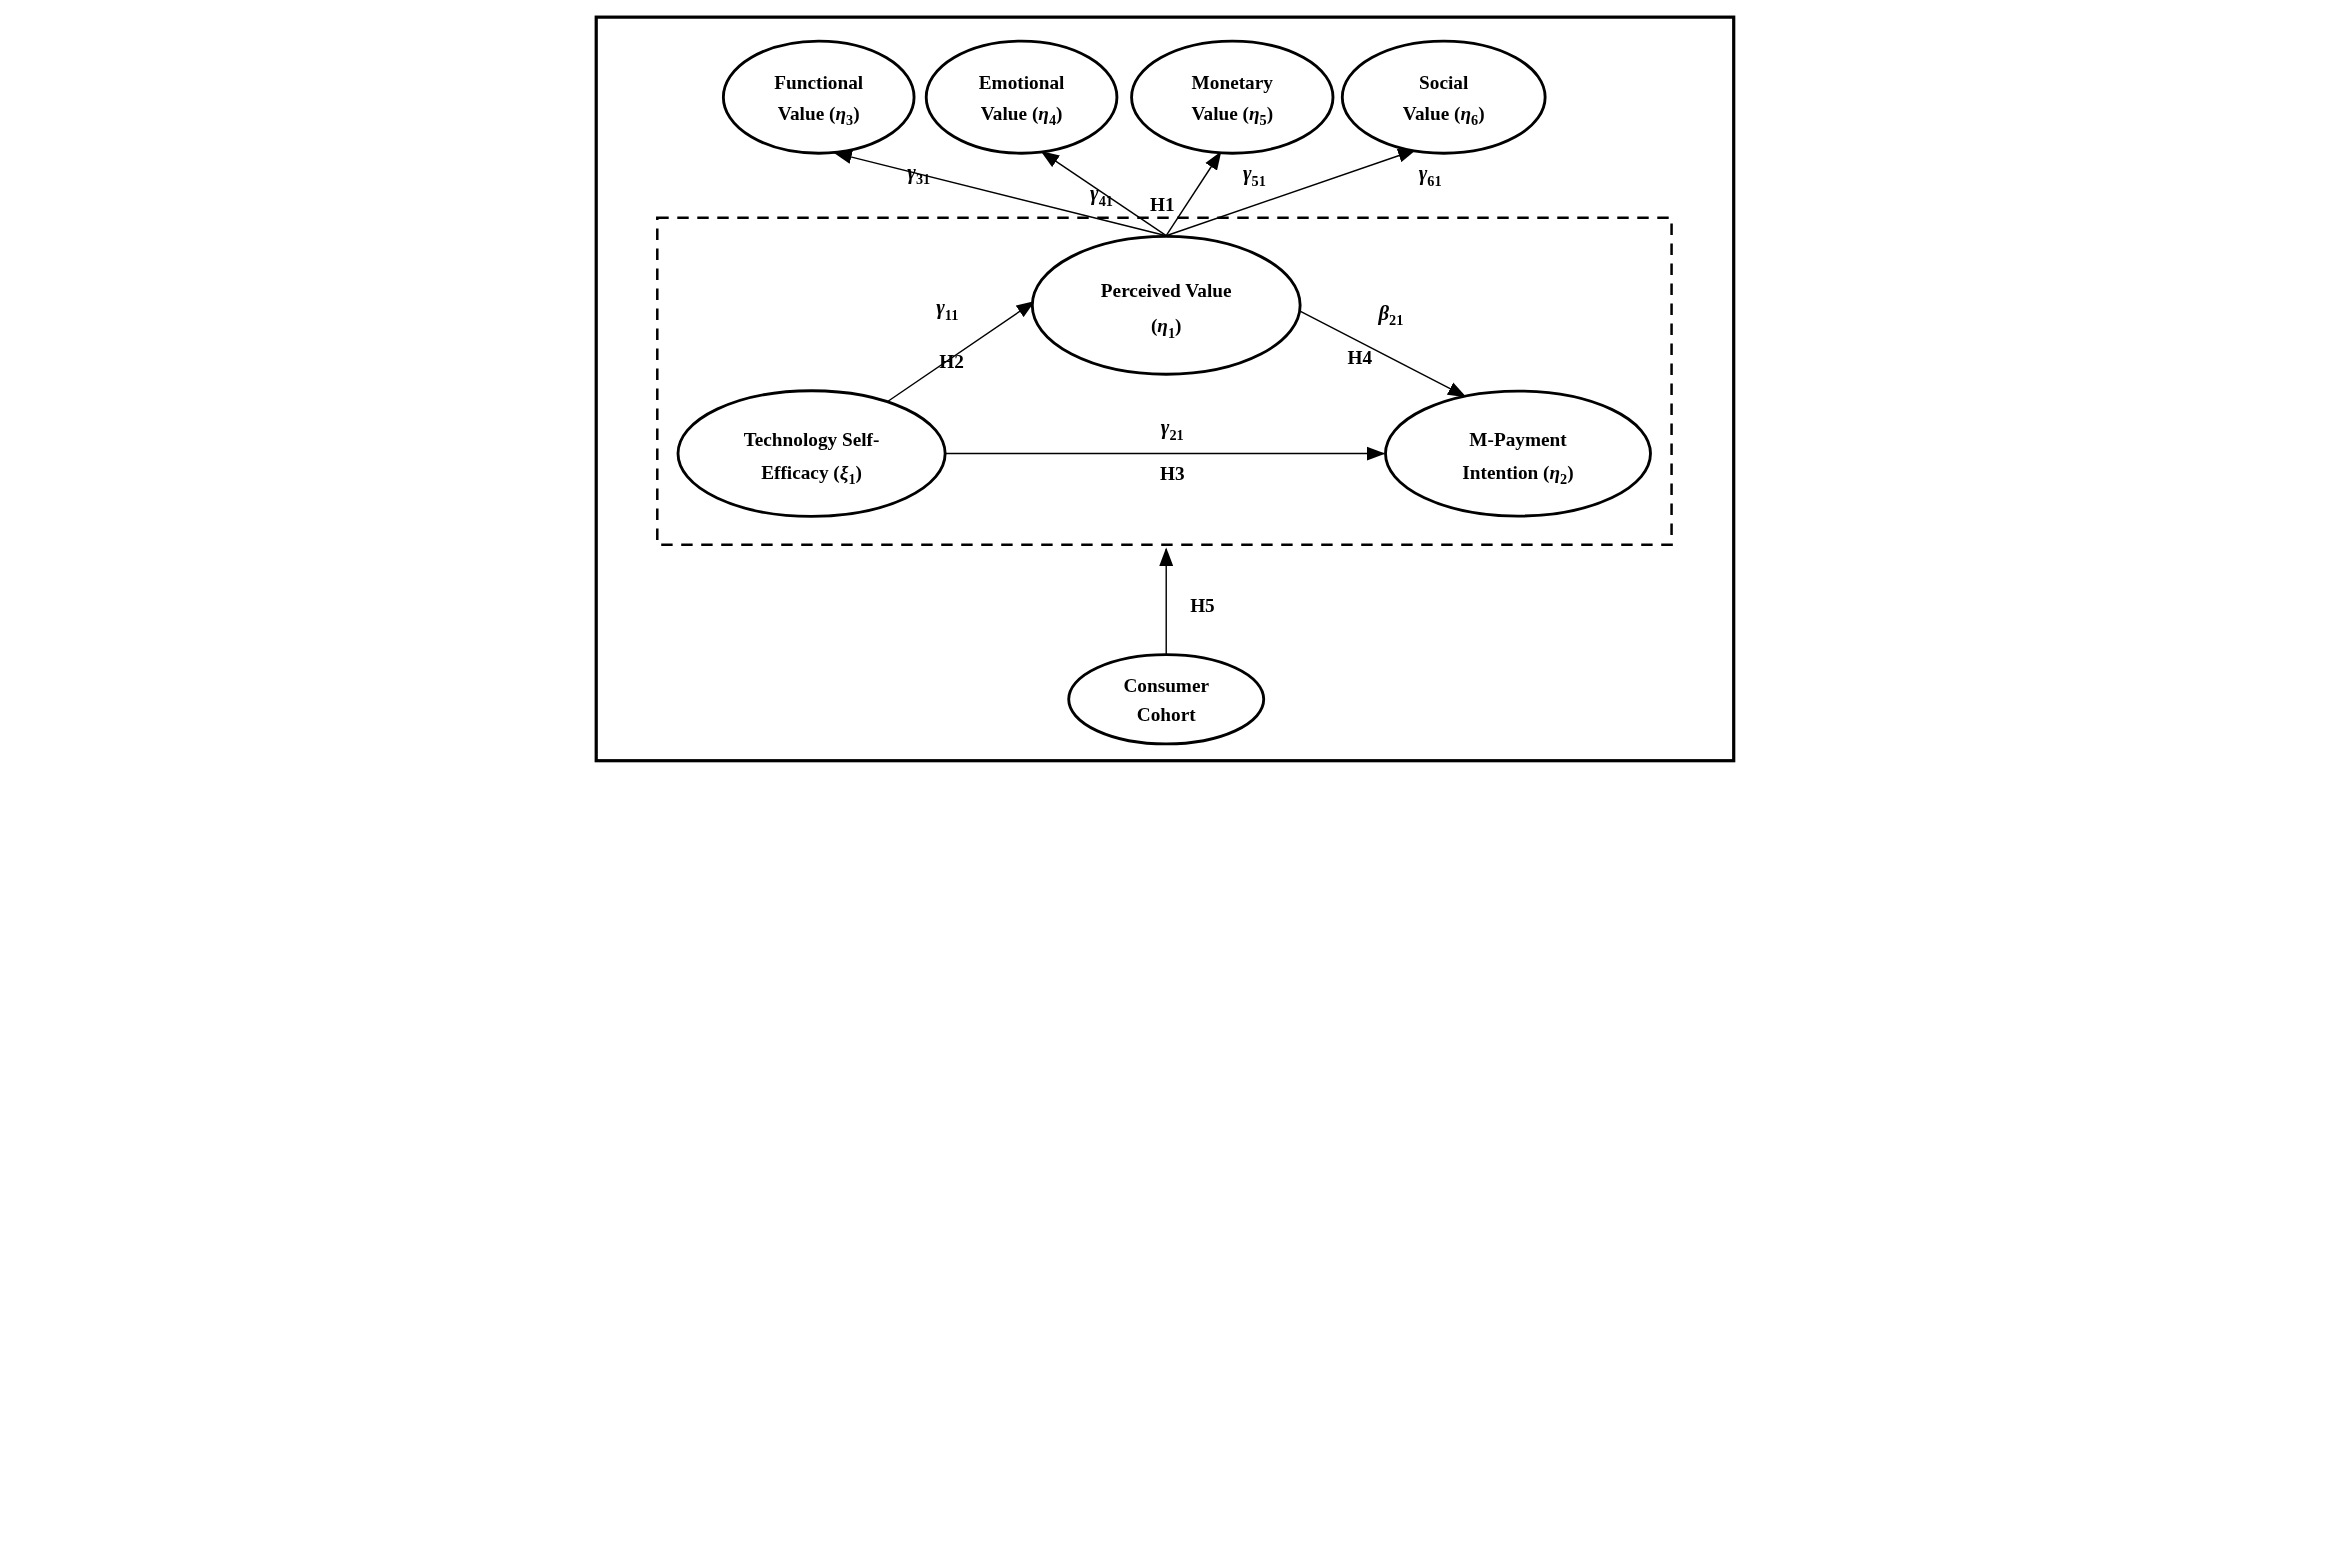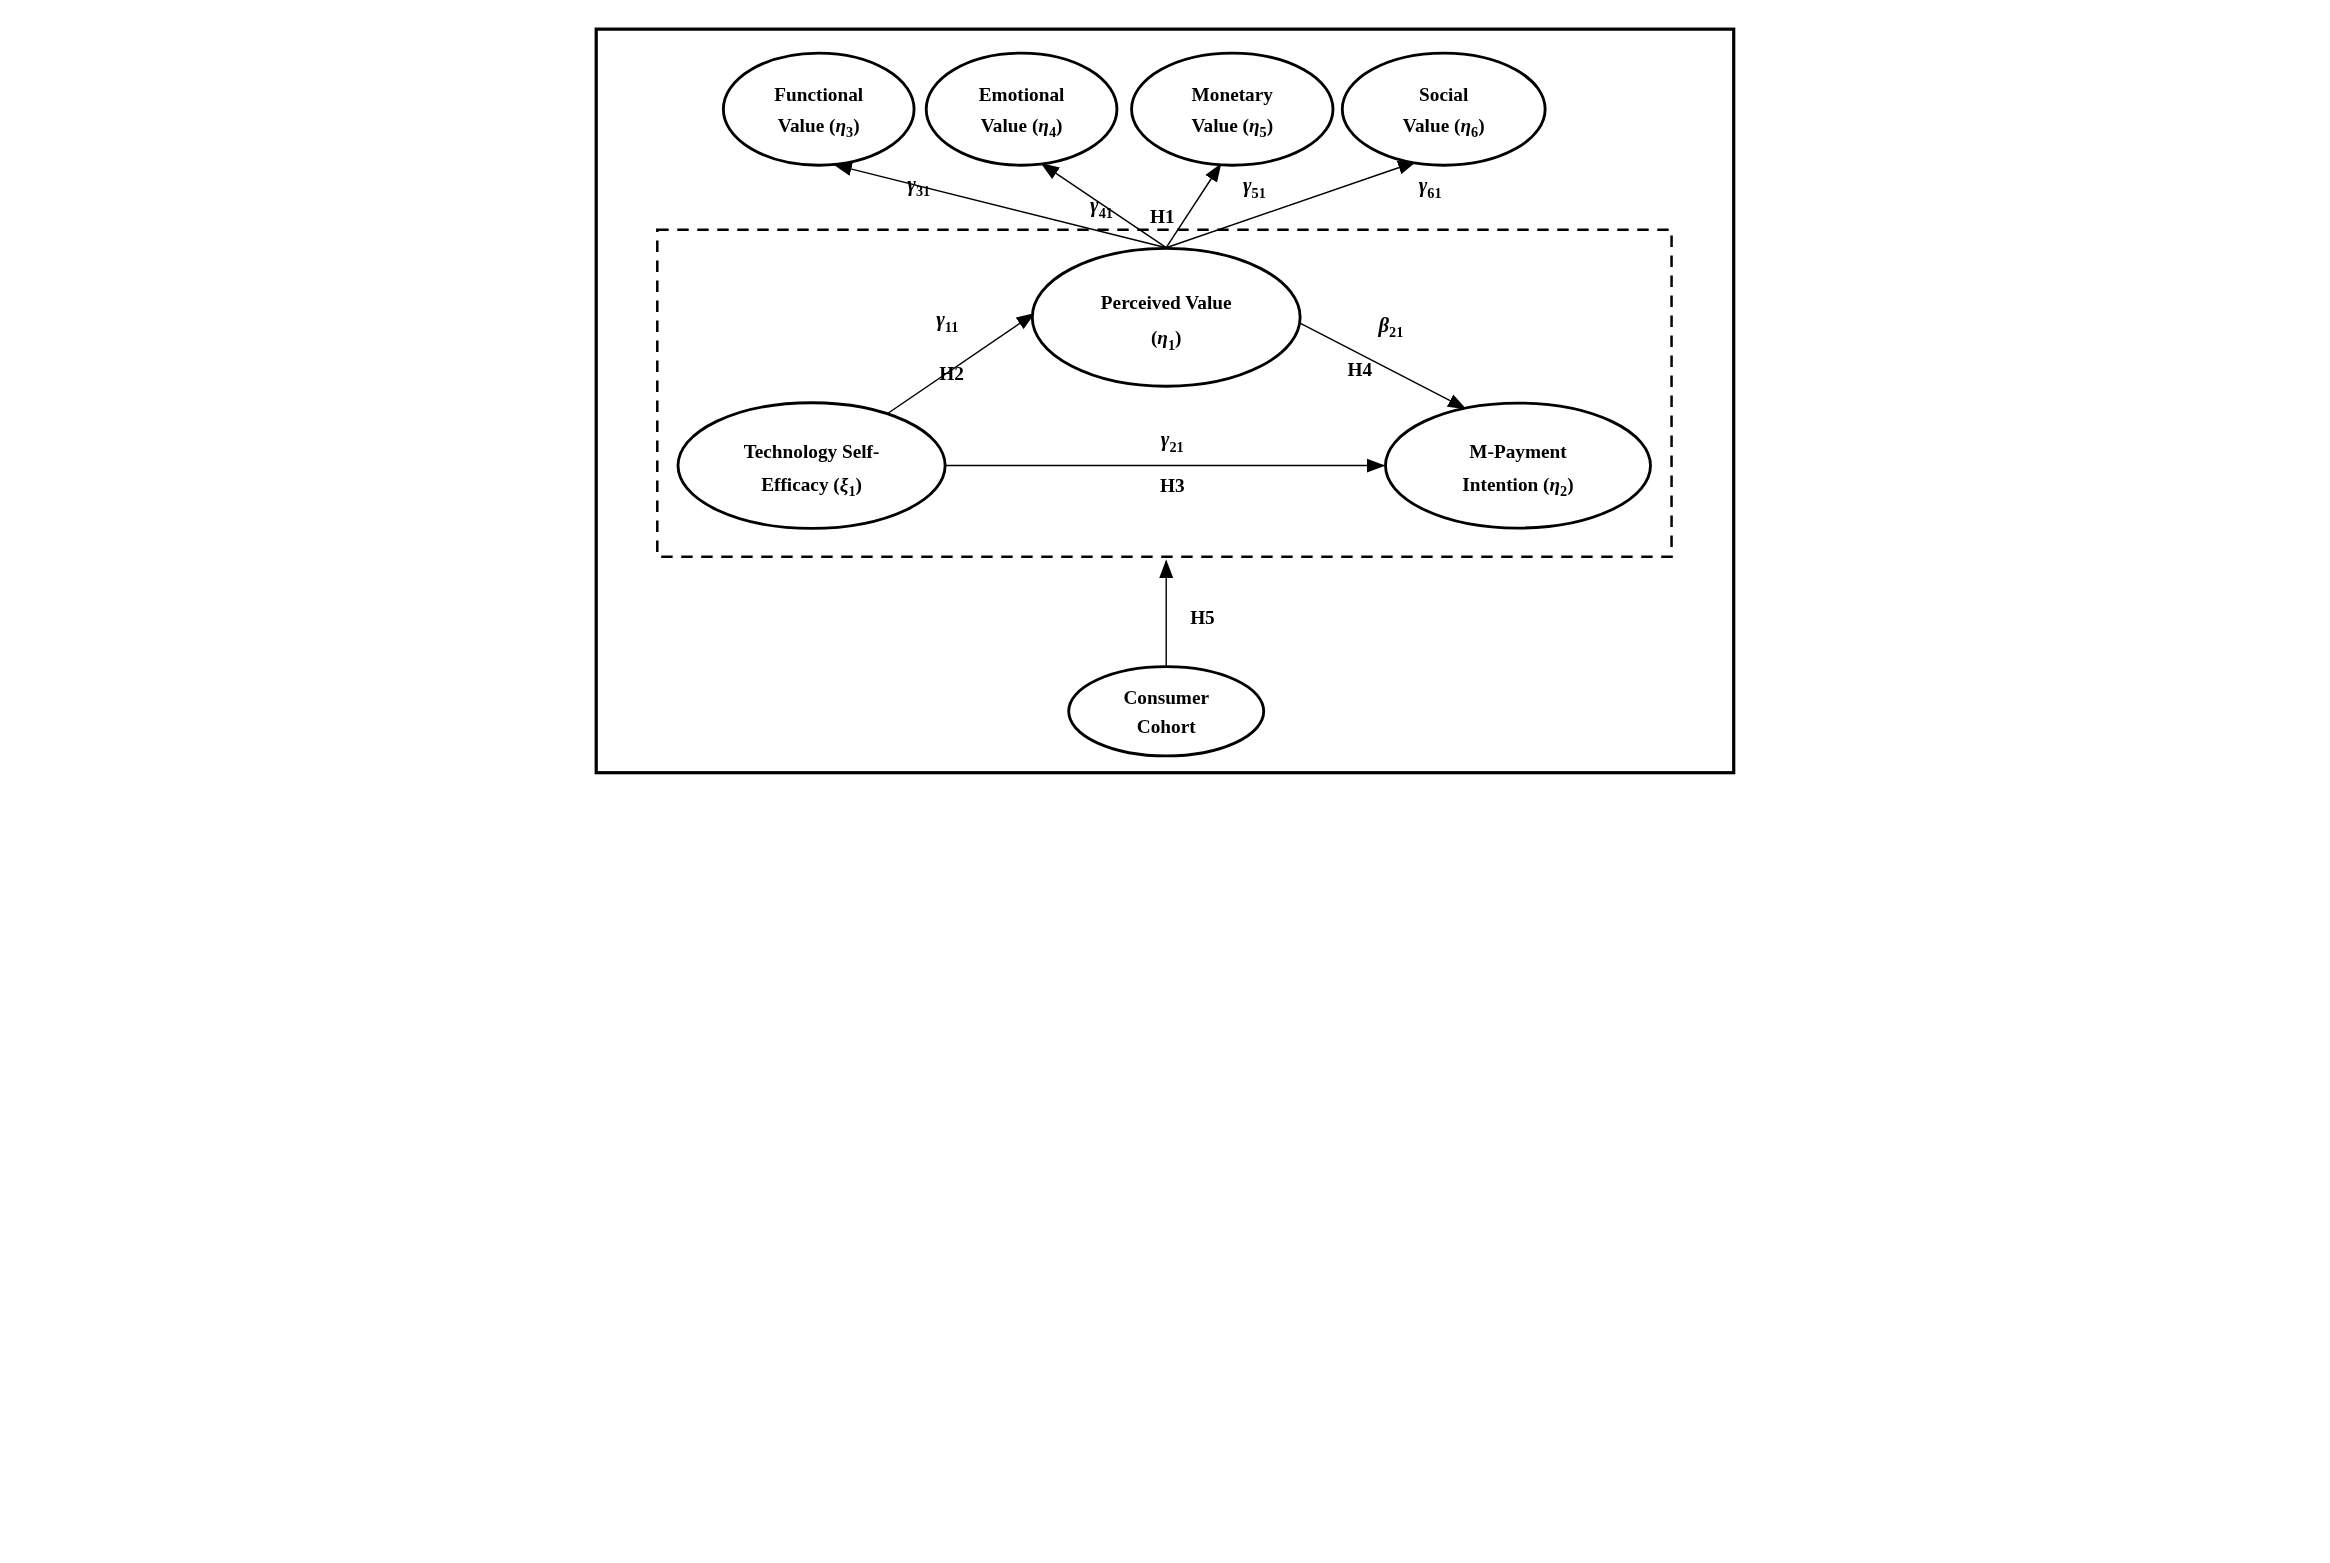--- a/index.html
+++ b/index.html
@@ -3,21 +3,21 @@
 <meta charset="utf-8">
 <style>
   html, body {
     margin: 0;
     padding: 0;
     background: #ffffff;
   }
   .stage {
     width: 100%;
     max-width: 1165px;
-    margin: 12px auto;
+    margin: 0 auto;
   }
   svg {
     display: block;
     width: 100%;
     height: auto;
     background: #ffffff;
   }
   .node-ellipse {
     fill: #ffffff;
     stroke: #000000;

